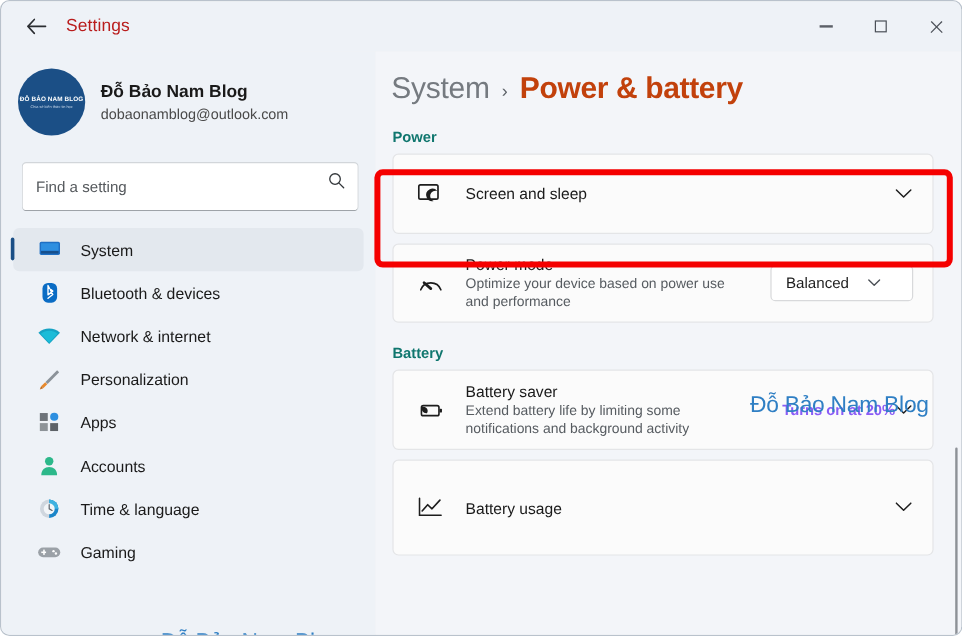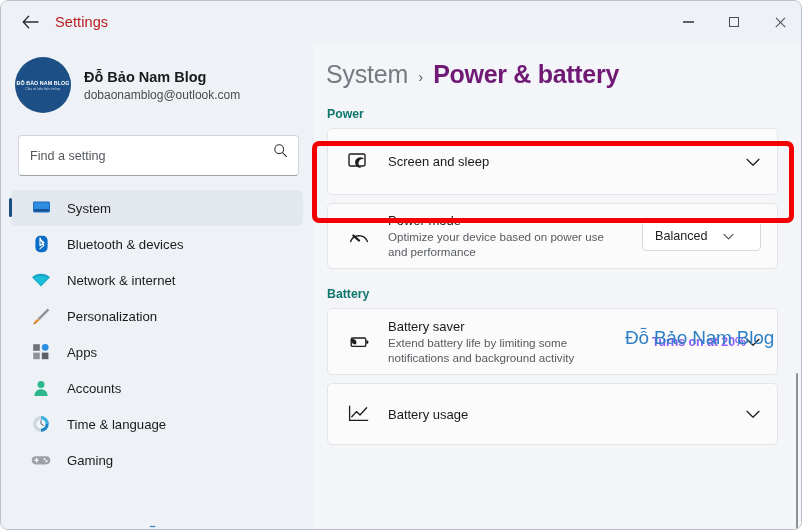--- a/index.html
+++ b/index.html
@@ -143,21 +143,21 @@
     margin: 17px 0 0 13px;
     display: flex; align-items: center;
   }
   #bc-parent {
     font-size: 25px; color: #757a80; letter-spacing: -.2px;
   }
   #bc-sep {
     margin: 0 10px; font-size: 15px; color: #5b6066; padding-top: 4px;
   }
   #bc-current {
-    font-size: 25px; color: #701a75; font-weight: bold; letter-spacing: -.3px;
+    font-size: 25px; color: #c2410c; font-weight: bold; letter-spacing: -.3px;
   }
   .section-head {
     margin: 18px 0 7px 14px;
     font-size: 12.3px; font-weight: bold; color: #0f766e;
   }
   .card {
     position: relative;
     margin: 0 25px 0 14px;
     background: #fbfbfb;
     border: 1px solid #e4e5e7;
@@ -428,21 +428,21 @@
         <div class="card-desc" style="max-width:240px;">Extend battery life by limiting some notifications and background activity</div>
       </div>
       <span class="card-value">Turns on at 20%</span>
       <span class="chev">
         <svg width="14" height="9" viewBox="0 0 14 9">
           <path d="M1 1.3 L7 7.2 L13 1.3" stroke="#1d1d1d" stroke-width="1.25" fill="none" stroke-linecap="round" stroke-linejoin="round"></path>
         </svg>
       </span>
     </div>
 
-    <div class="card" style="height:62px; margin-top:8px;">
+    <div class="card" style="height:80px; margin-top:8px;">
       <span class="card-icon">
         <svg width="22" height="18" viewBox="0 0 22 18">
           <path d="M1.6 1.2 L1.6 15.4 L19.6 15.4" stroke="#1d1d1d" stroke-width="1.3" fill="none" stroke-linecap="round"></path>
           <path d="M3.8 11.8 L8.4 6.6 L12 10 L18.6 2.8" stroke="#1d1d1d" stroke-width="1.35" fill="none" stroke-linecap="round" stroke-linejoin="round"></path>
         </svg>
       </span>
       <div class="card-body">
         <div class="card-title">Battery usage</div>
       </div>
       <span class="chev">

